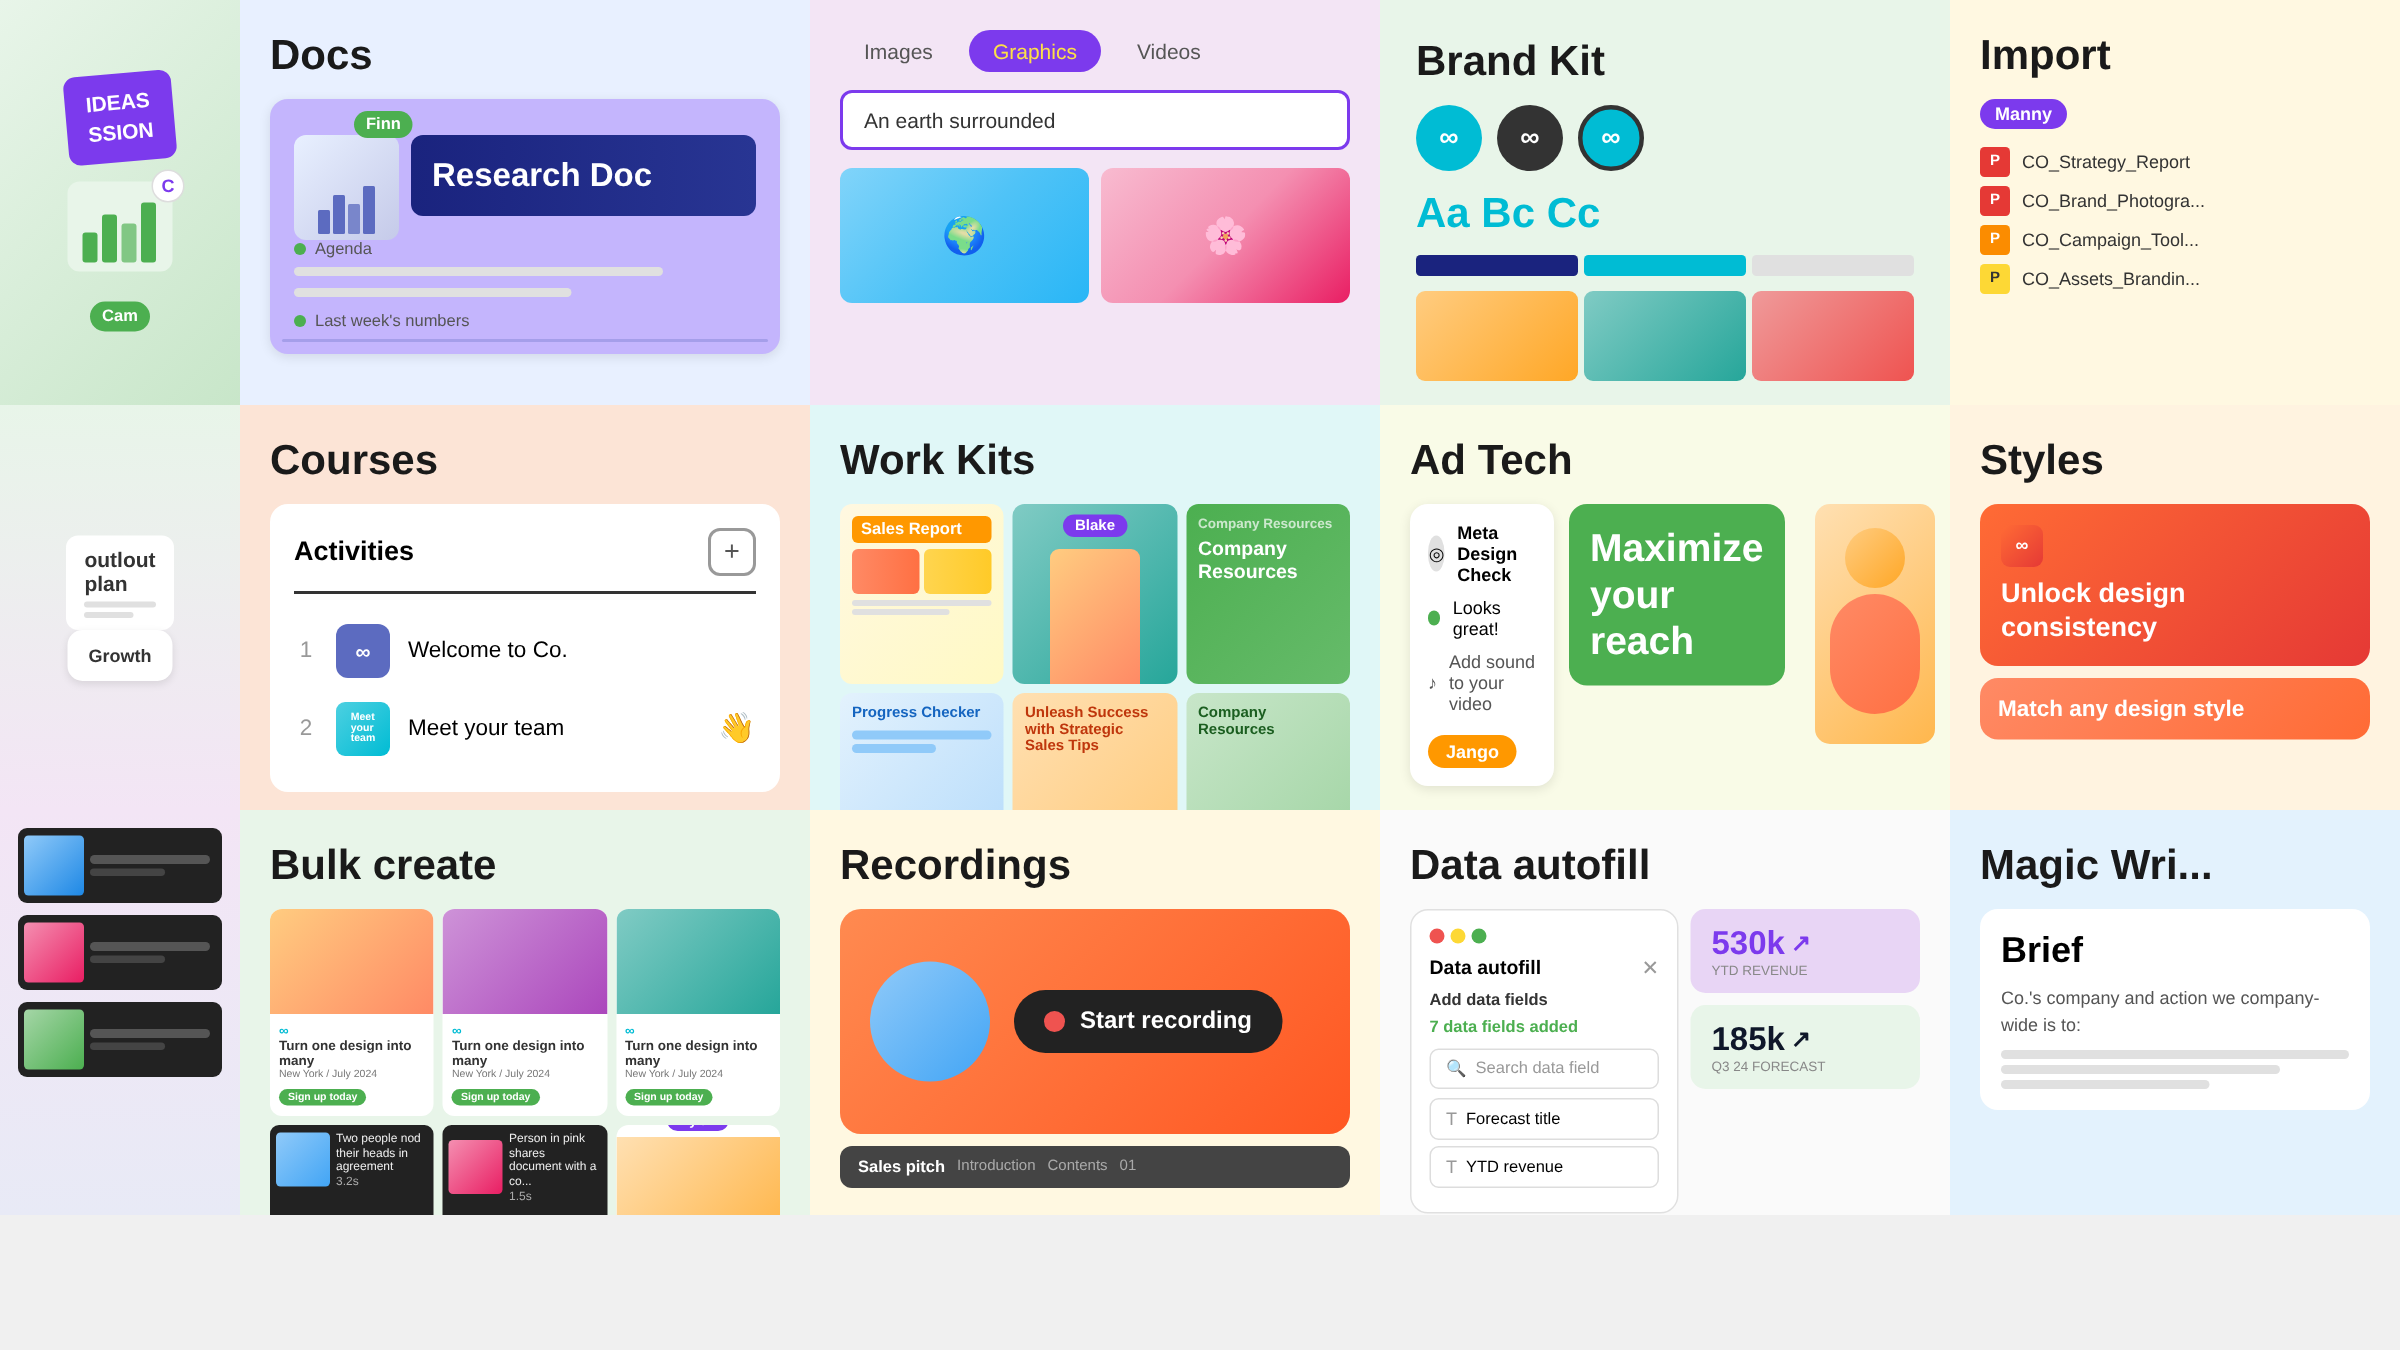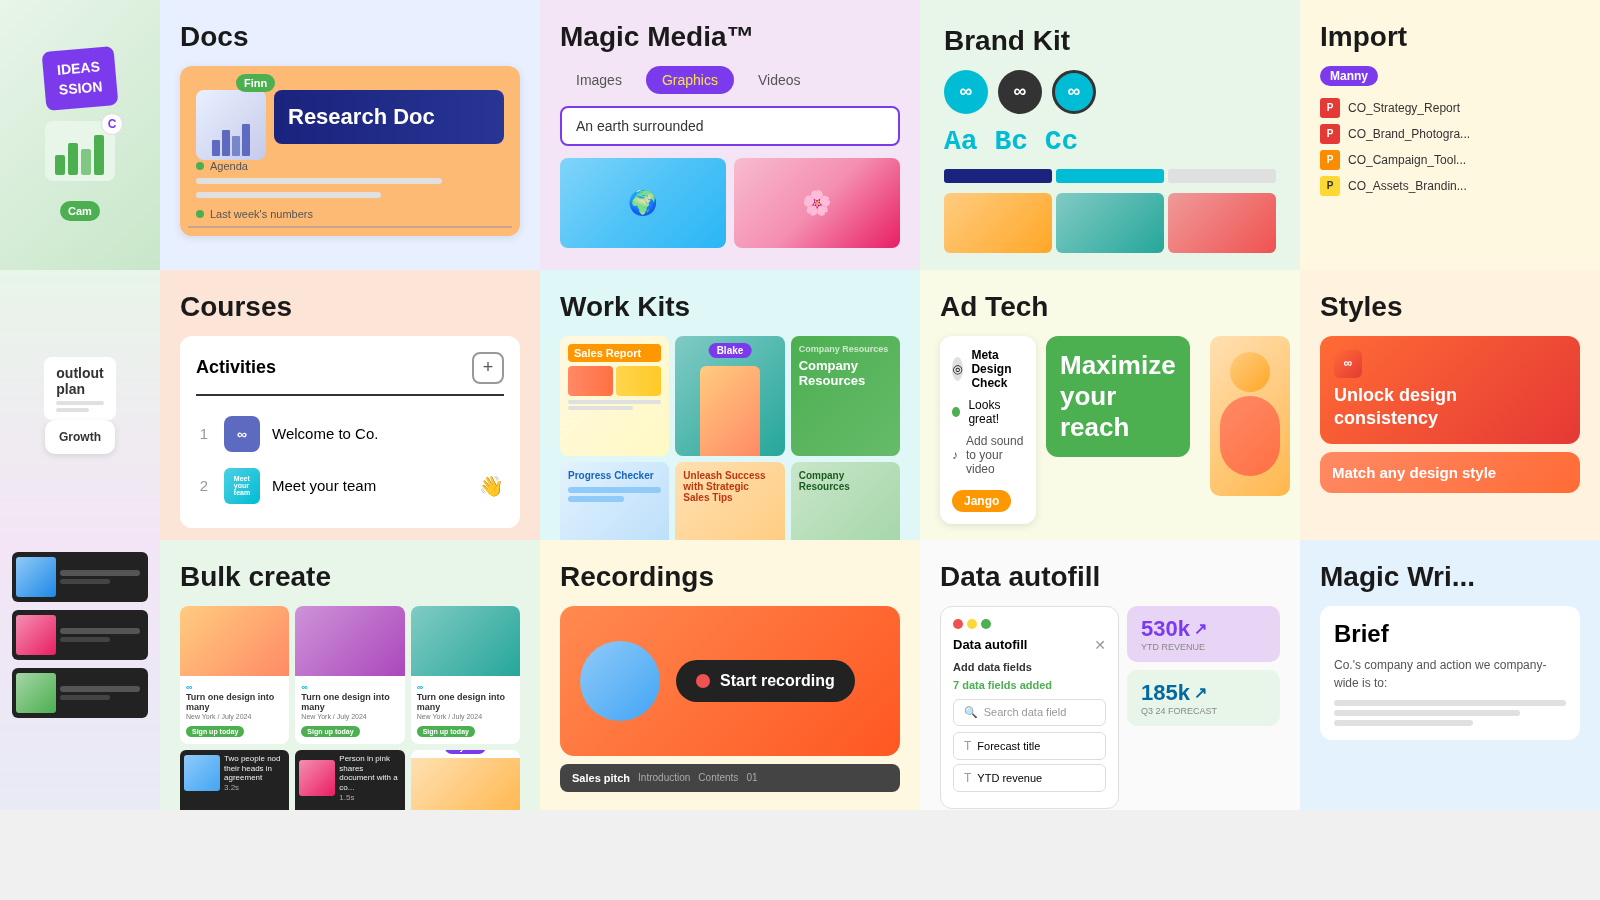--- a/index.html
+++ b/index.html
@@ -90,21 +90,21 @@
     .cell-title {
       font-size: 28px;
       font-weight: 700;
       color: #1a1a1a;
       margin-bottom: 12px;
       line-height: 1.2;
     }
 
     
     .docs-card {
-      background: #fdba74;
+      background: #c4b5fd;
       border-radius: 12px;
       padding: 16px;
       margin-top: 10px;
       box-shadow: 0 2px 8px rgba(0,0,0,0.1);
       position: relative;
     }
     .docs-card-header {
       background: linear-gradient(90deg, #1a237e, #283593);
       border-radius: 8px;
       padding: 14px;
@@ -208,21 +208,20 @@
     .bk-logo-1 { background: #00bcd4; }
     .bk-logo-2 { background: #333; }
     .bk-logo-3 { background: #00bcd4; border: 3px solid #333; }
     .bk-type {
       display: flex;
       gap: 6px;
       font-size: 28px;
       font-weight: 700;
       color: #00bcd4;
       margin-bottom: 12px;
-      font-family: Liberation Mono, monospace;
     }
     .bk-colors {
       display: flex;
       gap: 4px;
       margin-bottom: 10px;
     }
     .bk-color-bar {
       height: 14px;
       border-radius: 3px;
       flex: 1;
@@ -647,21 +646,20 @@
         <span class="green-dot"></span>
         <span>Last week's numbers</span>
       </div>
     </div>
 
     <div style="position:absolute;bottom:8px;left:8px;right:8px;height:2px;background:rgba(92,107,192,0.3);border-radius:1px;"></div>
   </div>
 </div>
 
 <div class="cell cell-magic-media">
-  <div class="cell-title">Magic Media™</div>
   <div class="mm-tabs">
     <span class="mm-tab inactive">Images</span>
     <span class="mm-tab active">Graphics</span>
     <span class="mm-tab inactive">Videos</span>
   </div>
   <input class="mm-input" value="An earth surrounded" style="">
   <div class="mm-images">
     <div class="mm-img-placeholder mm-img-earth">🌍</div>
     <div class="mm-img-placeholder mm-img-flowers">🌸</div>
   </div>
@@ -969,21 +967,21 @@
     </div>
     <div style="flex:1;display:flex;flex-direction:column;gap:8px;">
       <div style="background:#e8d5f5;border-radius:10px;padding:10px 14px;position:relative;">
         <div style="font-size:22px;font-weight:800;color:#7c3aed;display:flex;align-items:center;gap:4px;">
           <span>530k</span>
           <span style="font-size:16px;">↗</span>
         </div>
         <div style="font-size:9px;color:#888;">YTD REVENUE</div>
       </div>
       <div style="background:#e8f5e9;border-radius:10px;padding:10px 14px;position:relative;">
-        <div style="font-size:22px;font-weight:800;color:#0369a1;display:flex;align-items:center;gap:4px;">
+        <div style="font-size:22px;font-weight:800;color:#0f172a;display:flex;align-items:center;gap:4px;">
           <span>185k</span>
           <span style="font-size:16px;">↗</span>
         </div>
         <div style="font-size:9px;color:#888;">Q3 24 FORECAST</div>
       </div>
     </div>
   </div>
 </div>
 
 <div class="cell cell-magic-write">

